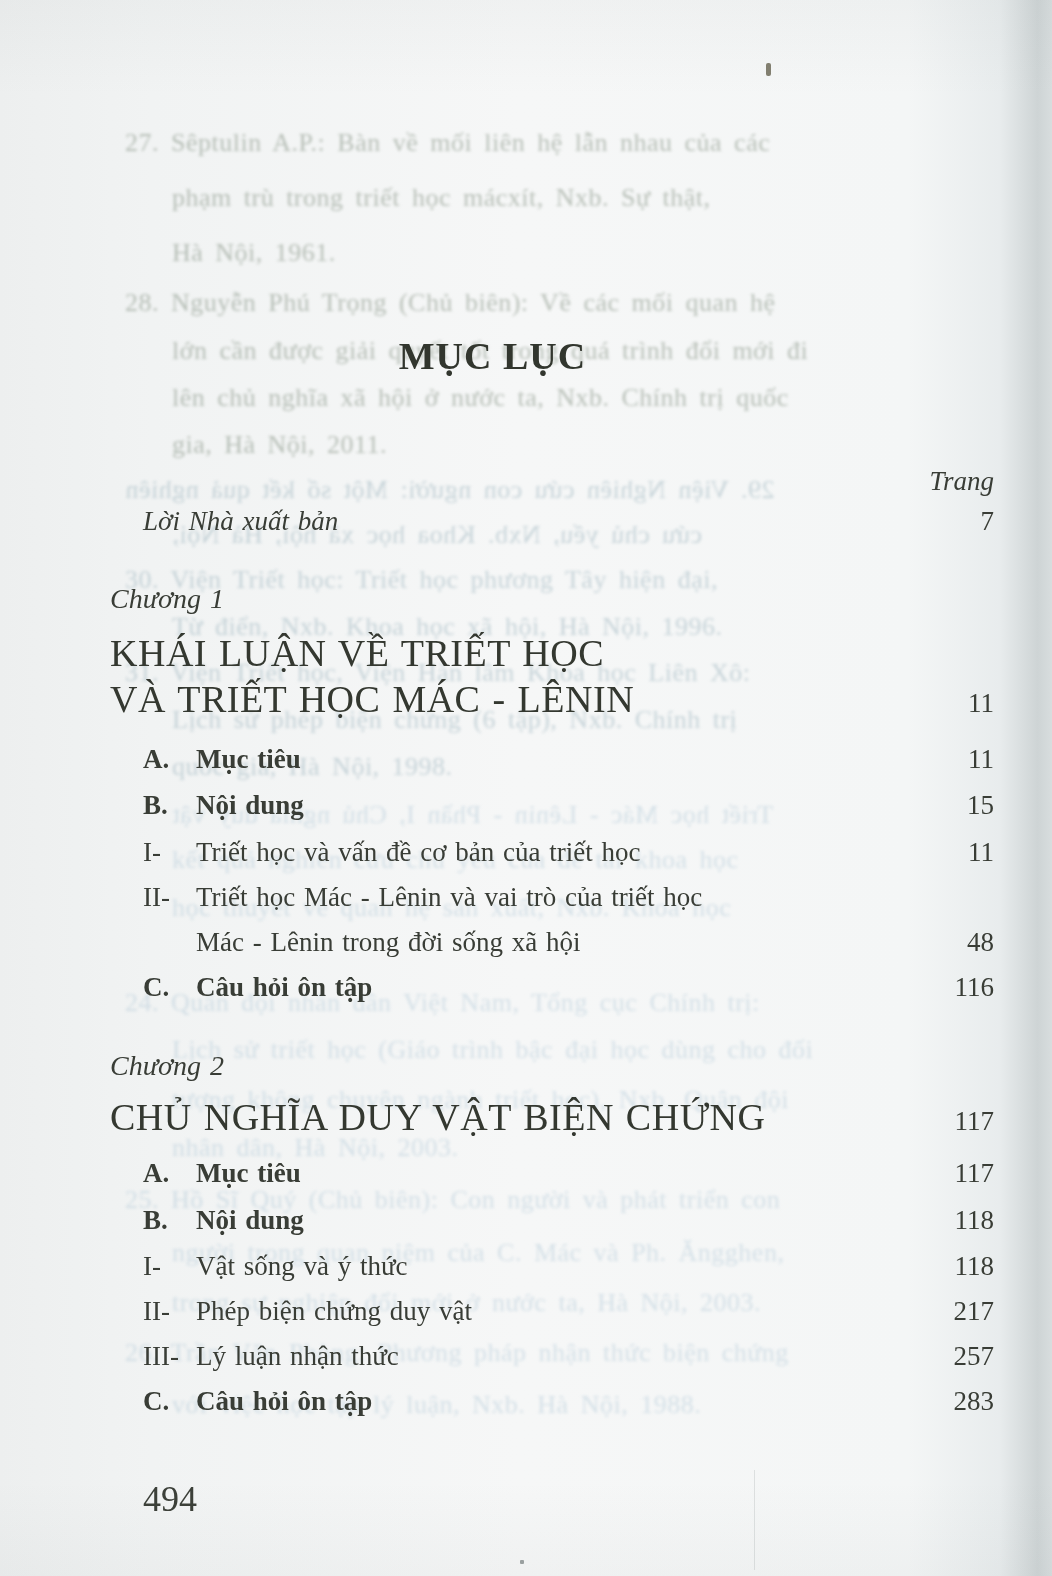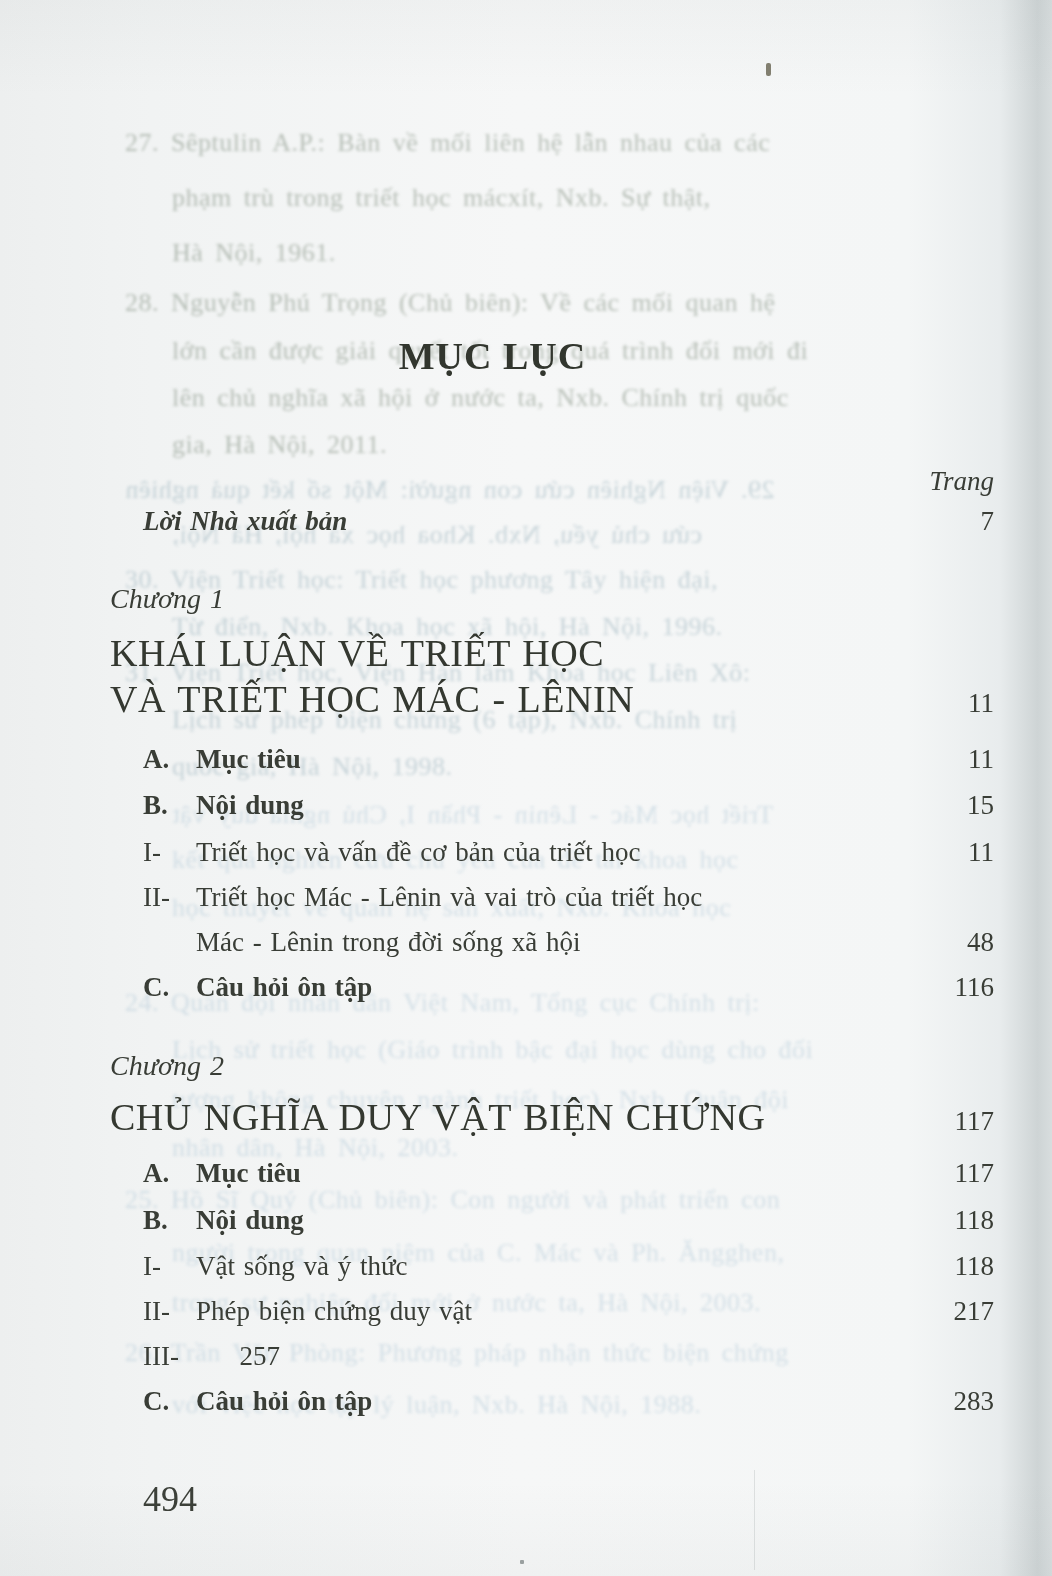--- a/index.html
+++ b/index.html
@@ -48,21 +48,21 @@
     display: flex; align-items: baseline;
     font-size: 27px; line-height: 1.15;
     word-spacing: 2px;
   }
   .row.heading-row { left: 110px; }
   .marker { flex: none; width: 53px; }
   .label  { flex: 1; }
   .num    { flex: none; width: 84px; text-align: right; font-size: 27px; font-weight: normal; font-style: normal; }
   .center-line { flex: 1; text-align: left; }
   .bold { font-weight: bold; }
-  .italic { font-style: italic; font-weight: bold; }
+  .italic { font-style: italic; }
   .kicker { font-size: 28px; font-style: italic; }
   .chap-title { font-size: 38px; letter-spacing: 0.5px; font-weight: 500; color: #343830; }
   .trang-row { justify-content: flex-end; font-style: italic; }
   .cont-label { flex: 1; margin-left: 53px; }
   .folio {
     position: absolute; left: 143px; top: 1478px;
     font-size: 36px; color: #3c4039;
   }
   
   .speck-top {
@@ -195,20 +195,21 @@
       <span class="label">Vật sống và ý thức</span>
       <span class="num">118</span>
     </div>
     <div class="row" style="top:1296px">
       <span class="marker">II-</span>
       <span class="label">Phép biện chứng duy vật</span>
       <span class="num">217</span>
     </div>
     <div class="row" style="top:1341px">
       <span class="marker">III-</span>
+      <span class="label">Lý luận nhận thức</span>
       <span class="num">257</span>
     </div>
     <div class="row" style="top:1386px">
       <span class="marker bold">C.</span>
       <span class="label bold">Câu hỏi ôn tập</span>
       <span class="num">283</span>
     </div>
 
     <div class="folio">494</div>
   </div>

